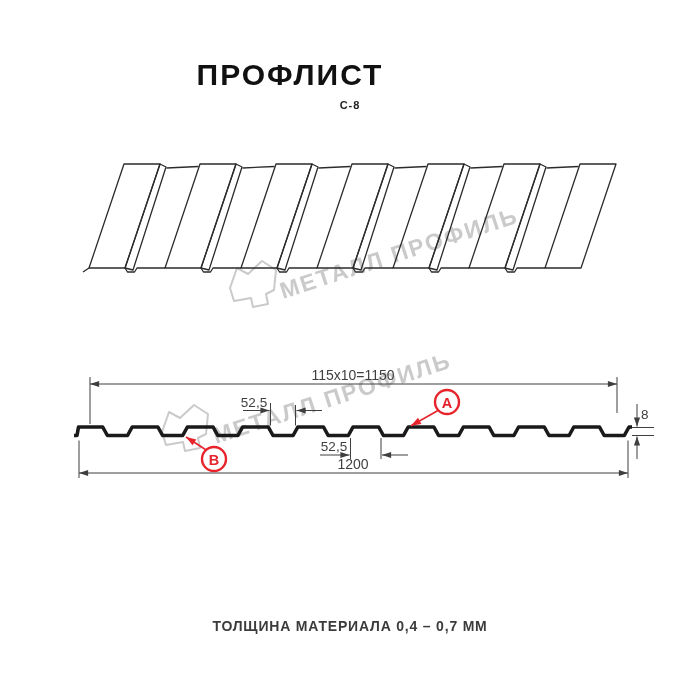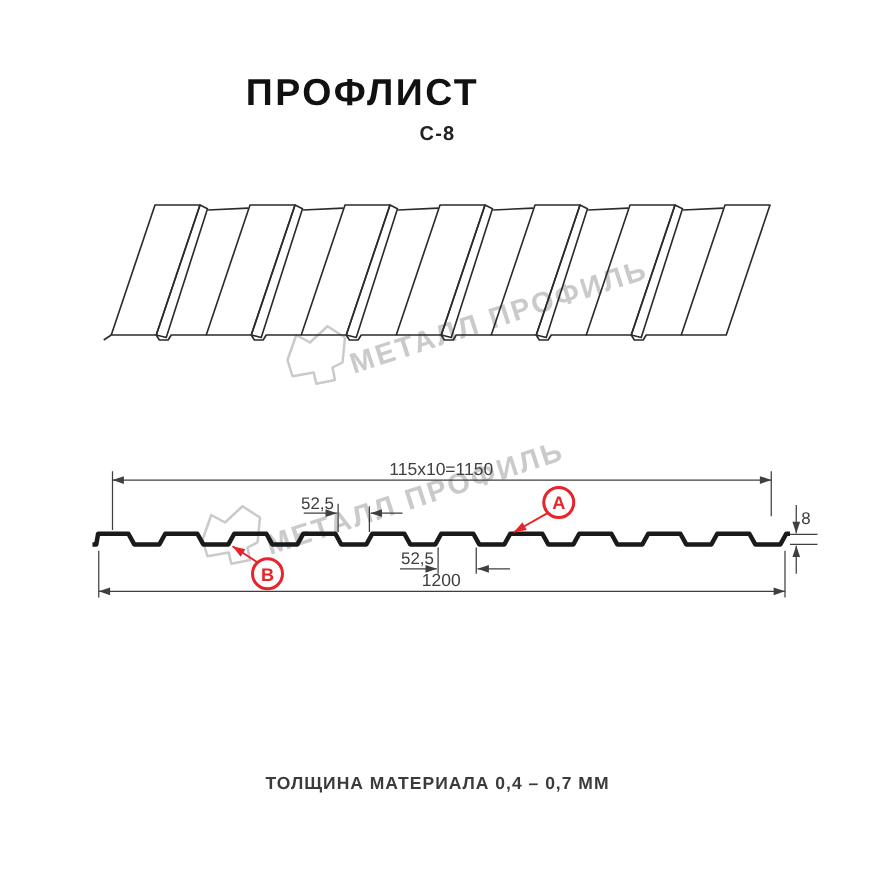--- a/index.html
+++ b/index.html
@@ -6,21 +6,21 @@
   .canvas{
     position:relative;width:700px;height:700px;background:#ffffff;overflow:hidden;
     font-family:"Liberation Sans","DejaVu Sans",sans-serif;
   }
   .title{
     position:absolute;top:58px;left:0;width:580px;text-align:center;
     font-size:30px;font-weight:bold;letter-spacing:2px;color:#111111;
   }
   .subtitle{
     position:absolute;top:99px;left:0;width:700px;text-align:center;
-    font-size:16px;font-weight:bold;letter-spacing:1px;color:#222222;
+    font-size:11px;font-weight:bold;letter-spacing:1px;color:#222222;
   }
   .footer{
     position:absolute;top:618px;left:0;width:700px;text-align:center;
     font-size:14px;font-weight:bold;letter-spacing:0.8px;color:#3b3b3b;
   }
   svg{position:absolute;top:0;left:0;}
   .dimtext{font-size:13.5px;fill:#3f3f3f;}
   .dimtext-lg{font-size:14px;fill:#3f3f3f;}
   .callout-letter{font-size:14.5px;font-weight:bold;fill:#e7232b;}
   .wmtext{font-size:23px;font-weight:bold;letter-spacing:2px;fill:#cacaca;}

